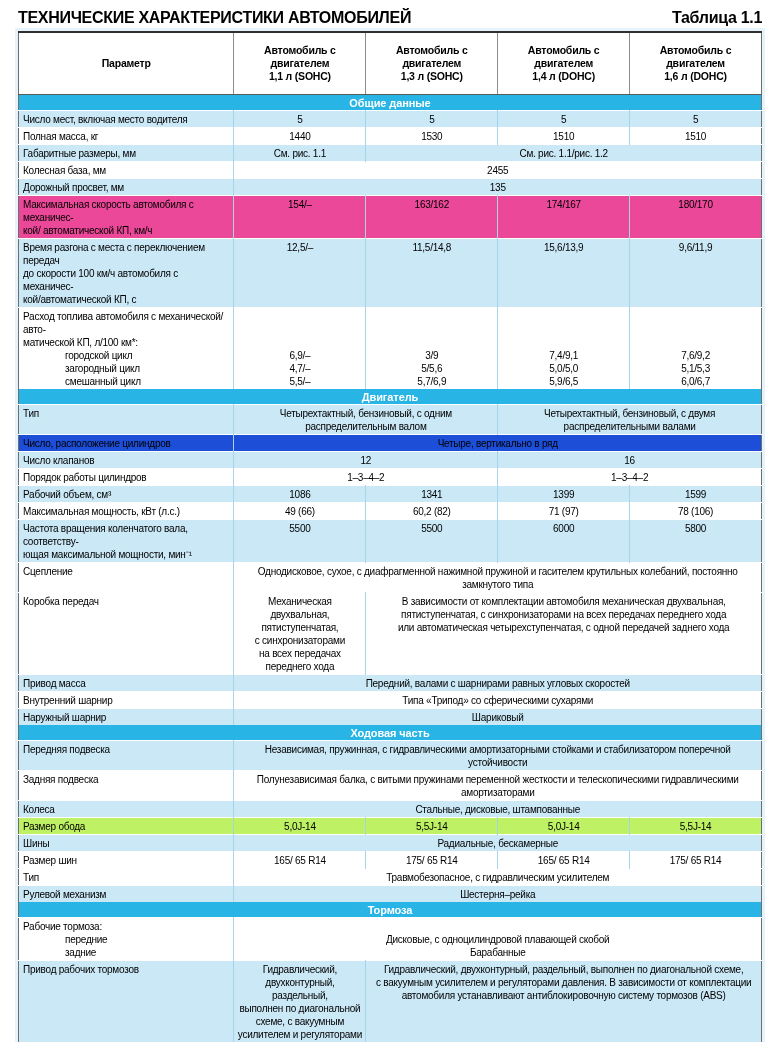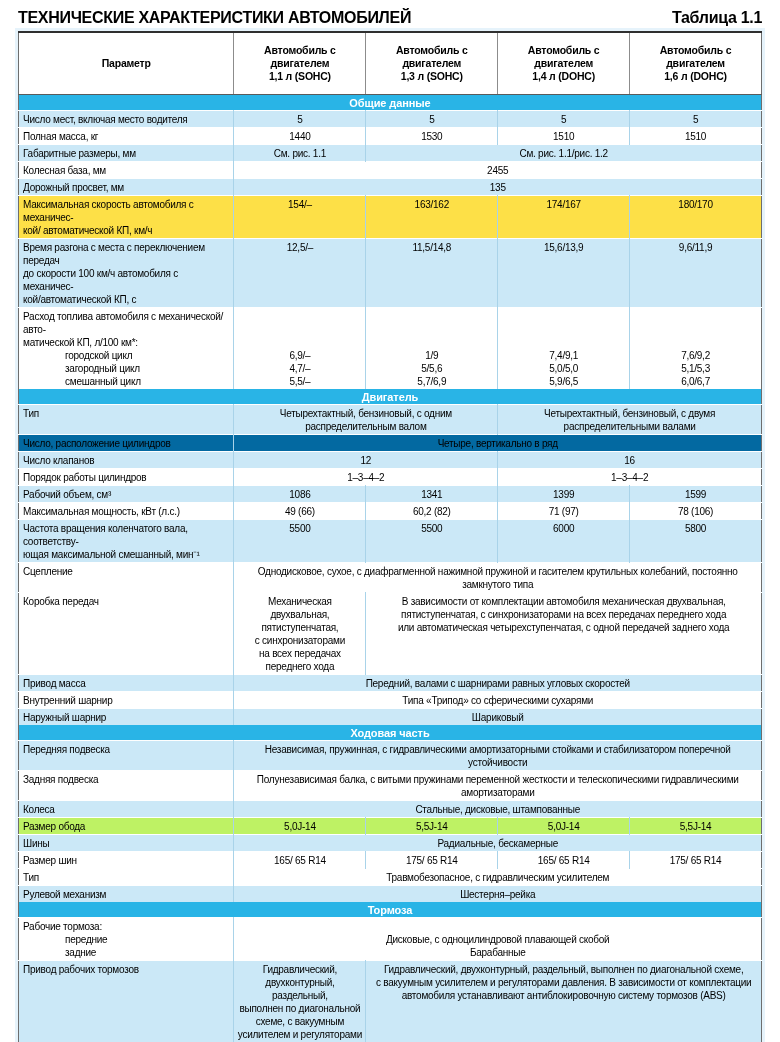--- a/index.html
+++ b/index.html
@@ -107,21 +107,21 @@
             <div class="plabel">Колесная база, мм</div>
           </td>
           <td class="val" colspan="4">2455</td>
         </tr>
         <tr style="background: rgb(203, 232, 247);">
           <td class="param">
             <div class="plabel">Дорожный просвет, мм</div>
           </td>
           <td class="val" colspan="4">135</td>
         </tr>
-        <tr style="background: #fde047;">
+        <tr style="background: #ec4899;">
           <td class="param">
             <div class="plabel">Максимальная скорость автомобиля с механичес-
 кой/ автоматической КП, км/ч</div>
           </td>
           <td class="val" colspan="1">154/–</td>
           <td class="val" colspan="1">163/162</td>
           <td class="val" colspan="1">174/167</td>
           <td class="val" colspan="1">180/170</td>
         </tr>
         <tr style="background: rgb(203, 232, 247);">
@@ -137,37 +137,37 @@
         </tr>
         <tr style="background: rgb(255, 255, 255);">
           <td class="param">
             <div class="plabel">Расход топлива автомобиля с механической/авто-
 матической КП, л/100 км*:</div>
             <div class="sub">городской цикл</div>
             <div class="sub">загородный цикл</div>
             <div class="sub">смешанный цикл</div>
           </td>
           <td class="val bottom" colspan="1"><div>6,9/–</div><div>4,7/–</div><div>5,5/–</div></td>
-          <td class="val bottom" colspan="1"><div>1/9</div><div>5/5,6</div><div>5,7/6,9</div></td>
+          <td class="val bottom" colspan="1"><div>3/9</div><div>5/5,6</div><div>5,7/6,9</div></td>
           <td class="val bottom" colspan="1"><div>7,4/9,1</div><div>5,0/5,0</div><div>5,9/6,5</div></td>
           <td class="val bottom" colspan="1"><div>7,6/9,2</div><div>5,1/5,3</div><div>6,0/6,7</div></td>
         </tr>
         <tr>
           <td colspan="5" class="section" style="background: rgb(41, 180, 230);">Двигатель</td>
         </tr>
         <tr style="background: rgb(203, 232, 247);">
           <td class="param">
             <div class="plabel">Тип</div>
           </td>
           <td class="val" colspan="2">Четырехтактный, бензиновый, с одним
 распределительным валом</td>
           <td class="val" colspan="2">Четырехтактный, бензиновый, с двумя
 распределительными валами</td>
         </tr>
-        <tr style="background: #0369a1;">
+        <tr style="background: #1d4ed8;">
           <td class="param">
             <div class="plabel">Число, расположение цилиндров</div>
           </td>
           <td class="val" colspan="4">Четыре, вертикально в ряд</td>
         </tr>
         <tr style="background: rgb(203, 232, 247); padding-left: 20px;">
           <td class="param">
             <div class="plabel">Число клапанов</div>
           </td>
           <td class="val" colspan="2">12</td>
@@ -194,21 +194,21 @@
             <div class="plabel">Максимальная мощность, кВт (л.с.)</div>
           </td>
           <td class="val" colspan="1">49 (66)</td>
           <td class="val" colspan="1">60,2 (82)</td>
           <td class="val" colspan="1">71 (97)</td>
           <td class="val" colspan="1">78 (106)</td>
         </tr>
         <tr style="background: rgb(203, 232, 247);">
           <td class="param">
             <div class="plabel">Частота вращения коленчатого вала, соответству-
-ющая максимальной смешанный, мин⁻¹</div>
+ющая максимальной мощности, мин⁻¹</div>
           </td>
           <td class="val" colspan="1">5500</td>
           <td class="val" colspan="1">5500</td>
           <td class="val" colspan="1">6000</td>
           <td class="val" colspan="1">5800</td>
         </tr>
         <tr style="background: rgb(255, 255, 255);">
           <td class="param">
             <div class="plabel">Сцепление</div>
           </td>

